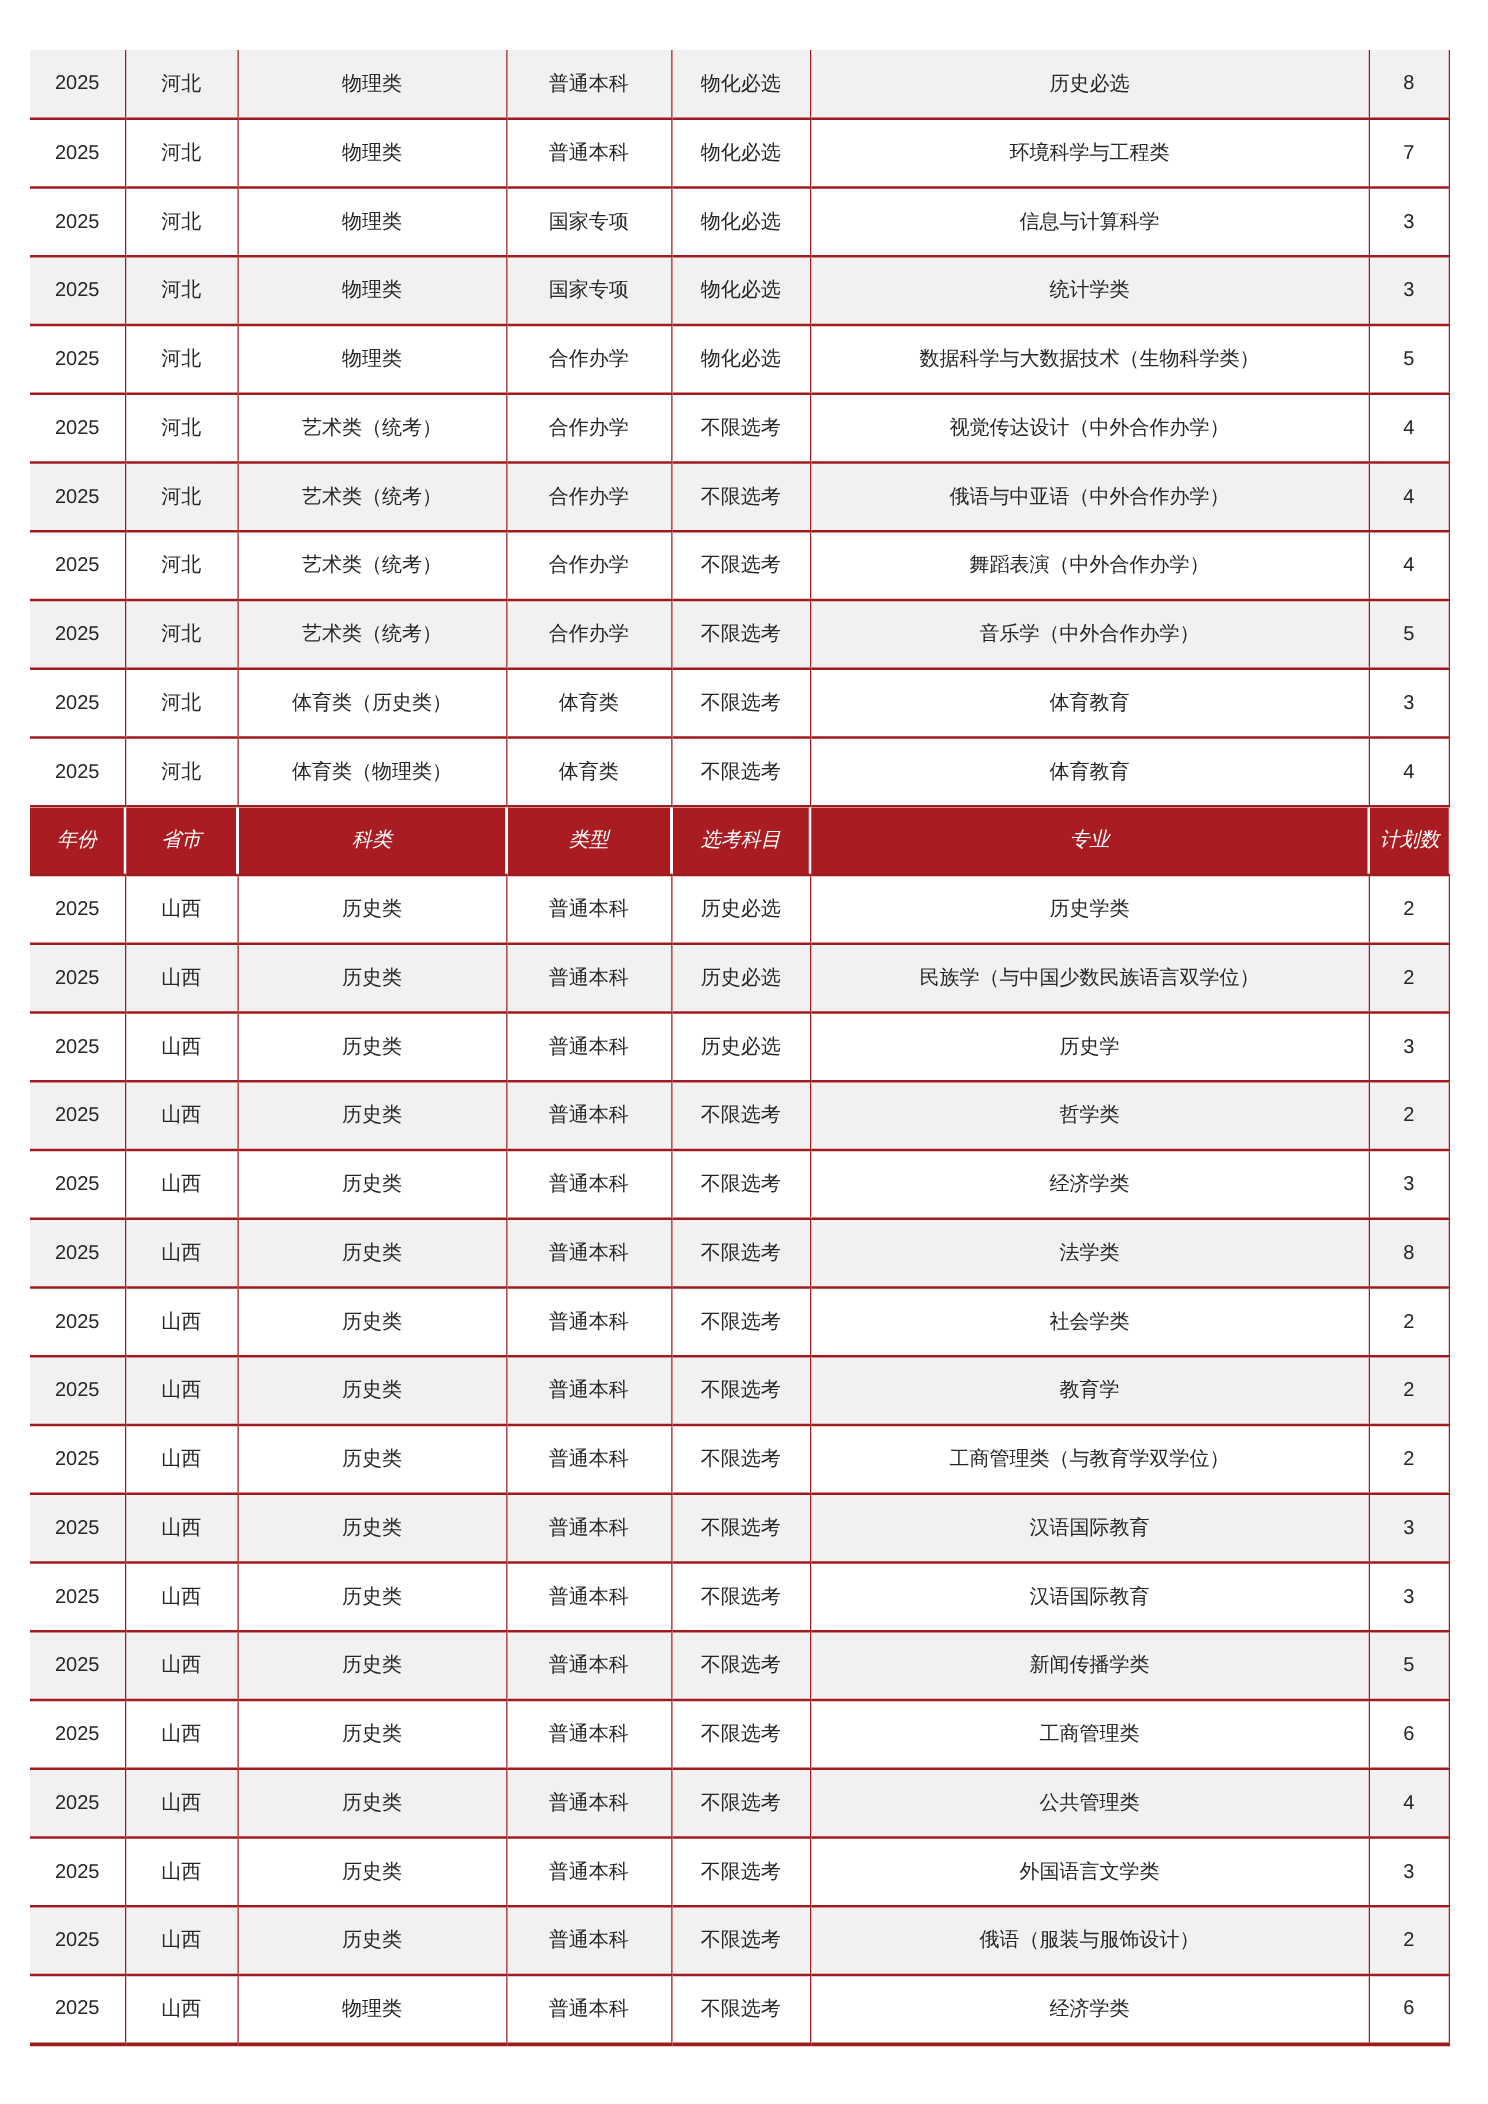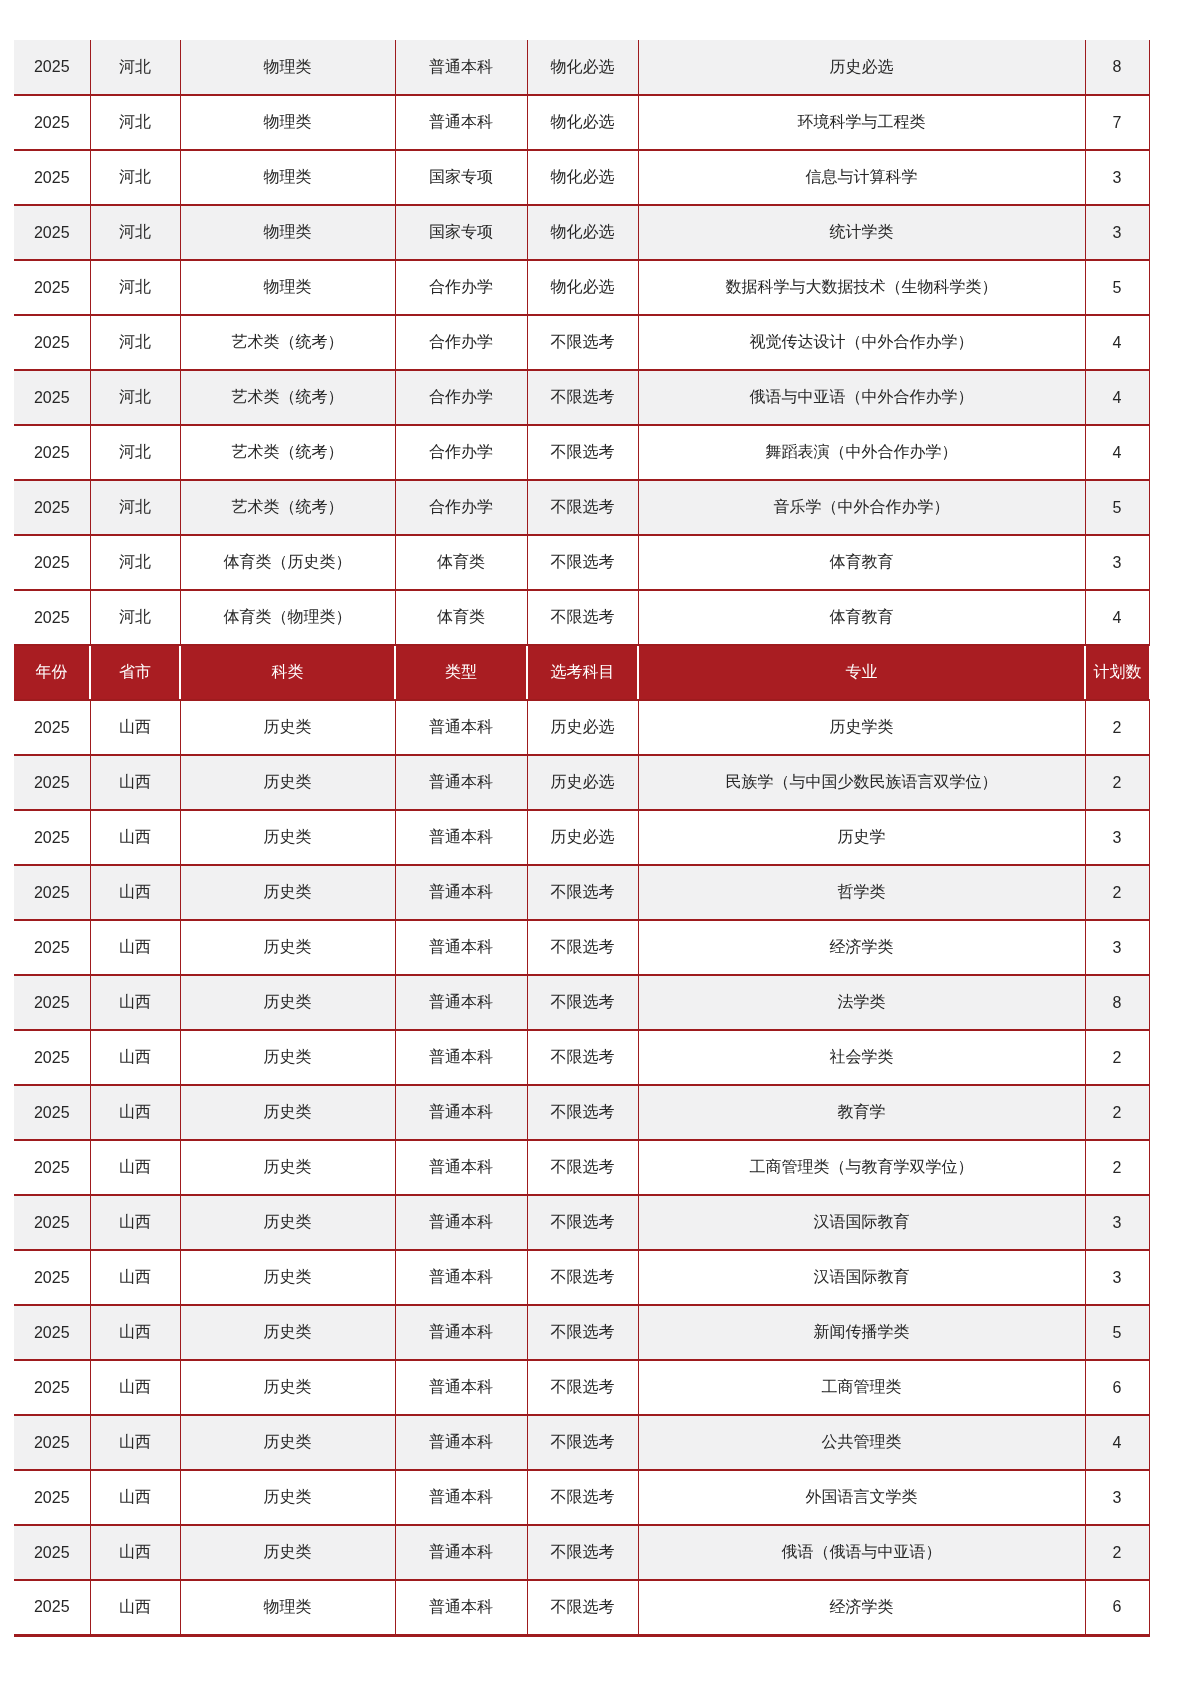--- a/index.html
+++ b/index.html
@@ -12,21 +12,21 @@
   html,body{margin:0;padding:0;}
   body{
     width:1190px;height:1683px;
     background:#ffffff;
     font-family:"Liberation Sans", sans-serif;
     position:relative;
     overflow:hidden;
   }
   table.admission-table{
     position:absolute;
-    left:14px;top:40px;
+    left:24px;top:40px;
     border-collapse:collapse;
     table-layout:fixed;
     width:1135px;
   }
   table.admission-table td{
     height:55px;
     padding:0 4px;
     box-sizing:border-box;
     text-align:center;
     vertical-align:middle;
@@ -42,20 +42,21 @@
     background:var(--shaded);
   }
   table.admission-table tr.last-row td{
     border-bottom:3px solid var(--border);
   }
   table.admission-table tr.header-row td{
     background:var(--header-bg);
     color:var(--header-text);
     border-right:2px solid #ffffff;
     border-bottom:2px solid var(--border);
+    font-style:italic;
   }
   table.admission-table tr.header-row td:last-child{
     border-right:none;
     margin-left:17px;
   }
 </style>
 </head>
 <body>
 
 <table class="admission-table">
@@ -311,21 +312,21 @@
         <td>不限选考</td>
         <td>外国语言文学类</td>
         <td>3</td>
       </tr>
       <tr class="shaded">
         <td>2025</td>
         <td>山西</td>
         <td>历史类</td>
         <td>普通本科</td>
         <td>不限选考</td>
-        <td>俄语（俄语与中亚语）</td>
+        <td>俄语（服装与服饰设计）</td>
         <td>2</td>
       </tr>
       <tr class=" last-row">
         <td>2025</td>
         <td>山西</td>
         <td>物理类</td>
         <td>普通本科</td>
         <td>不限选考</td>
         <td>经济学类</td>
         <td>6</td>

